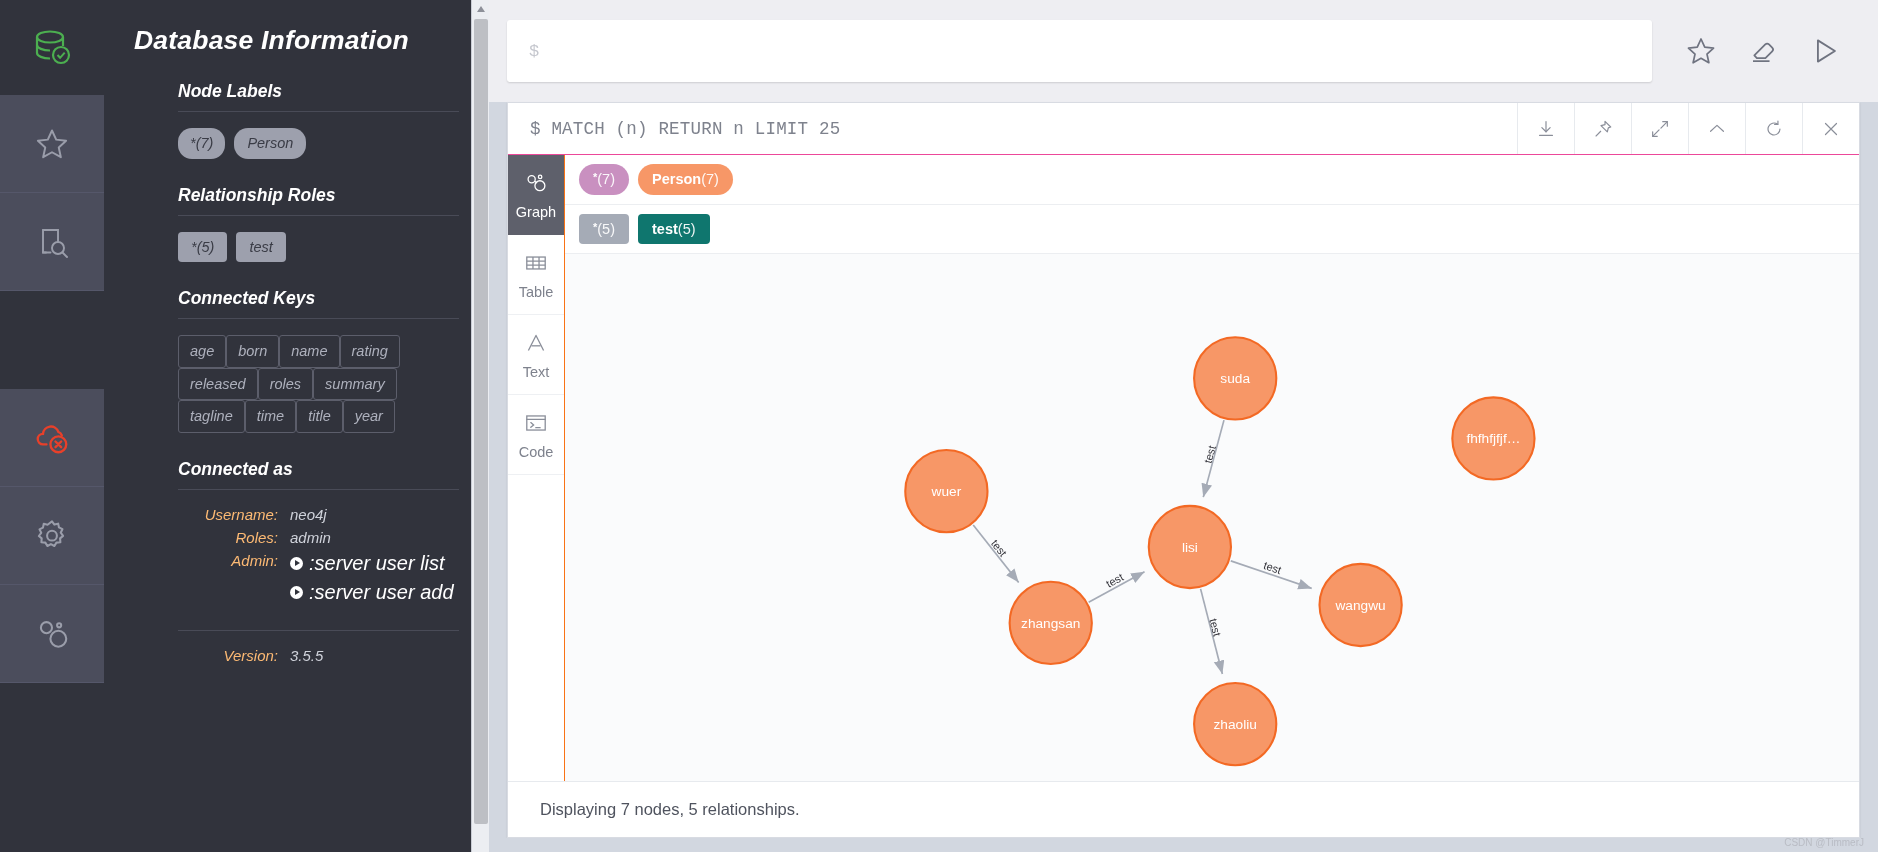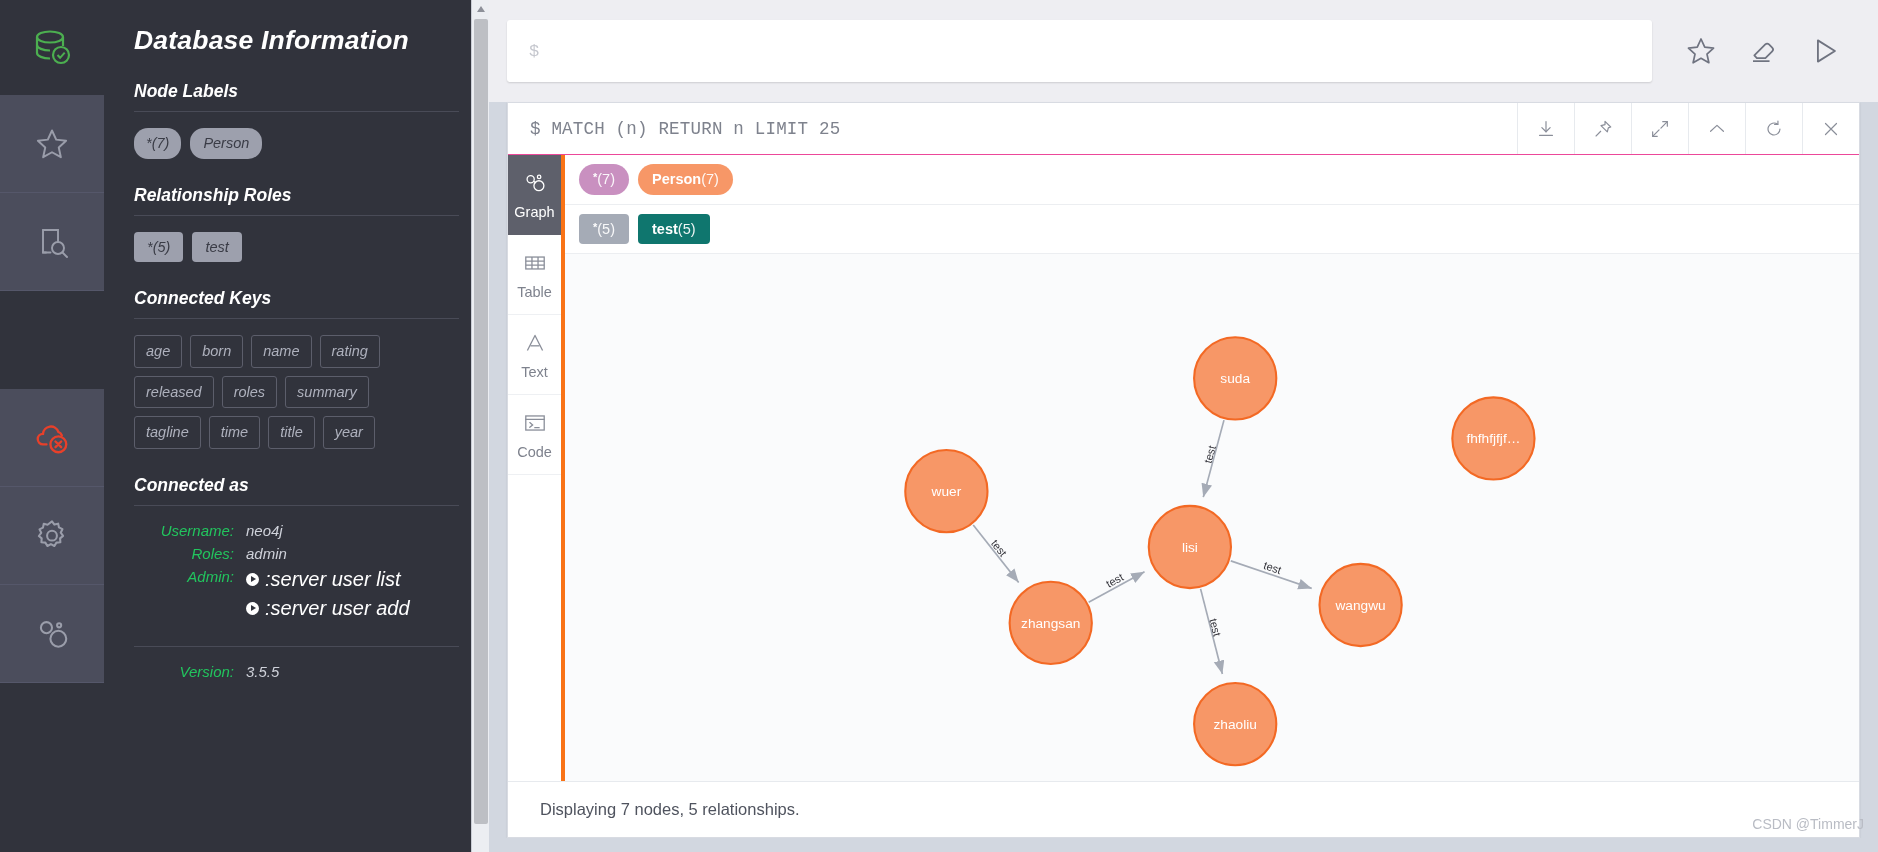--- a/index.html
+++ b/index.html
@@ -46,44 +46,44 @@
   .sidebar-inner { padding: 26px 30px 0 30px; }
   .db-title {
     font-size: 26.5px; font-weight: bold; color: #fff;
     letter-spacing: .2px; margin-bottom: 26px; line-height: 1.1;
   }
   .sec-title {
     font-size: 17.5px; font-weight: bold; color: #fff;
     margin-bottom: 9px;
   }
   .sec-rule { height: 1px; background: #494b57; margin-bottom: 16px; }
-  .sec-block { margin-bottom: 26px; }
+  .sec-block { margin-bottom: 26px; margin-left: 44px; }
 
   .chips { display: flex; flex-wrap: wrap; gap: 9px; }
   .chip {
     background: #9da0ad; color: #3a3c46;
     font-size: 14.5px; line-height: 1;
     padding: 8px 13px; border-radius: 14px;
     white-space: nowrap; cursor: pointer;
   }
   .chip.sq { border-radius: 4px; background: #9da0ad; }
   .chip.star { padding: 8px 12px; }
 
-  .pk-chips { display: flex; flex-wrap: wrap; gap: 8px; max-width: 300px; }
+  .pk-chips { display: flex; flex-wrap: wrap; max-width: 300px; }
   .pk {
     border: 1px solid #5c5e6b; color: #aeb1bd;
     background: transparent; border-radius: 3px;
     font-size: 14.5px; line-height: 1; padding: 8px 11px;
     cursor: pointer; white-space: nowrap;
   }
 
   .kv { display: flex; margin-bottom: 6px; font-size: 15px; }
   .kv-key {
     width: 112px; text-align: right; padding-right: 12px;
-    color: #22c55e; flex: 0 0 112px;
+    color: #fdba74; flex: 0 0 112px;
   }
   .kv-val { color: #cfd2da; }
   .cmd-line { display: flex; align-items: center; gap: 6px; color: #fff; }
   .cmd-line + .cmd-line { margin-top: 6px; }
   .play-dot {
     width: 13px; height: 13px; border-radius: 50%;
     background: #fff; display: inline-flex;
     align-items: center; justify-content: center; flex: 0 0 13px;
   }
   .play-dot i {
@@ -158,21 +158,21 @@
   .frame-btns { display: flex; }
   .fbtn {
     width: 57px; border-left: 1px solid #e7eaee;
     display: flex; align-items: center; justify-content: center;
     cursor: pointer;
   }
 
   .frame-body { flex: 1 1 auto; display: flex; min-height: 0; }
   .view-tabs {
     width: 57px; flex: 0 0 57px;
-    border-right: 4px solid #f97316;
+    border-right: 1px solid #f97316;
     background: #fff;
   }
   .vtab {
     height: 80px; display: flex; flex-direction: column;
     align-items: center; justify-content: center; gap: 5px;
     font-size: 14.5px; color: #7e828d;
     border-bottom: 1px solid #eef0f3; cursor: pointer;
   }
   .vtab.active { background: #5e606b; color: #fff; border-bottom-color: #5e606b; }
 
@@ -197,22 +197,22 @@
   .canvas svg { position: absolute; inset: 0; width: 100%; height: 100%; }
 
   .status-bar {
     height: 56px; flex: 0 0 56px;
     border-top: 1px solid #e7eaee;
     display: flex; align-items: center;
     padding-left: 32px;
     font-size: 16.5px; color: #4f535e;
   }
   .watermark {
-    position: absolute; right: 14px; bottom: 20px;
-    font-size: 14px; color: #b9bcc4;
+    position: absolute; right: 14px; bottom: 4px;
+    font-size: 10px; color: #b9bcc4;
     font-family: "Liberation Sans", sans-serif;
     pointer-events: none;
   }
   .bottom-strip { height: 14px; background: #d2d7e0; flex: 0 0 14px; }
 </style>
 </head>
 <body>
 
 <div id="app">
 

